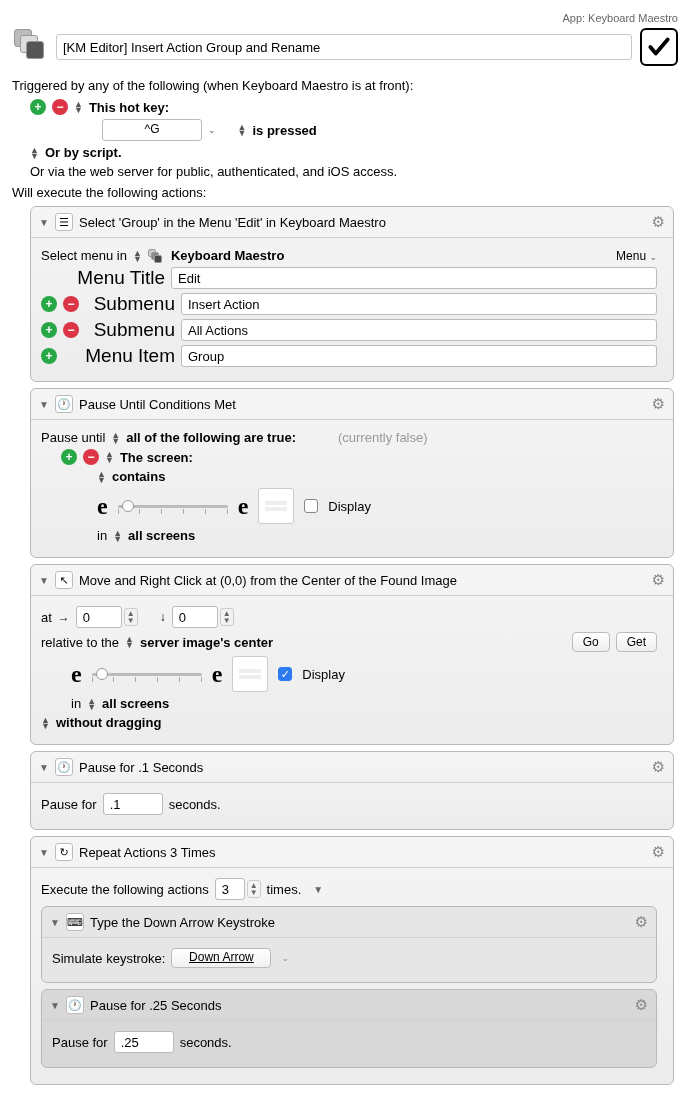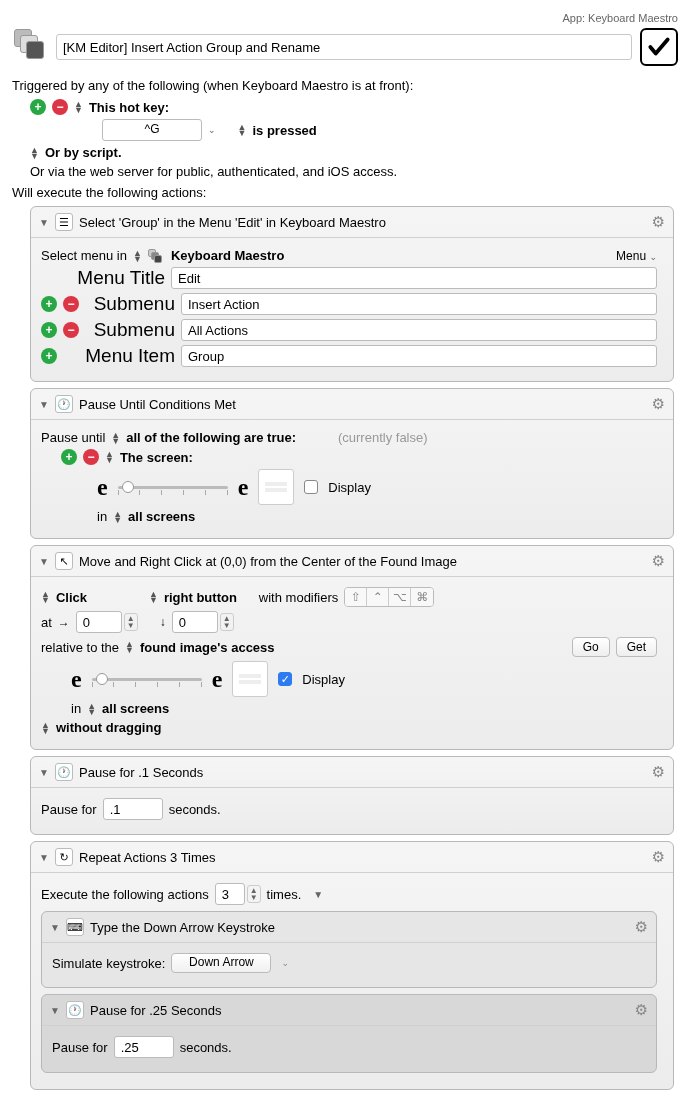--- a/index.html
+++ b/index.html
@@ -62,21 +62,21 @@
   .thumb-preview { width:36px; height:36px; border:1px solid #ccc; border-radius:3px; background:#fff; display:flex; flex-direction:column; align-items:center; justify-content:center; font-size:5px; color:#999; gap:2px; }
   .thumb-preview .bar { width:22px; height:4px; background:#eee; }
   .checkbox { width:14px; height:14px; border:1px solid #888; border-radius:3px; display:inline-flex; align-items:center; justify-content:center; background:#fff; }
   .checkbox.checked { background:#2d7bf0; border-color:#2d7bf0; color:#fff; font-size:11px; }
   .modifier-group { display:flex; border:1px solid #bbb; border-radius:4px; overflow:hidden; }
   .modifier-group span { width:22px; height:18px; display:flex; align-items:center; justify-content:center; font-size:12px; border-right:1px solid #ccc; background:#f8f8f8; color:#888; }
   .modifier-group span:last-child { border-right:none; }
   .btn { height:20px; padding:0 10px; border:1px solid #bbb; border-radius:4px; background:linear-gradient(#fff,#eee); font-size:12px; }
   .num-stepper { display:flex; align-items:center; }
   .num-stepper .arrows { display:flex; flex-direction:column; font-size:8px; line-height:7px; color:#666; margin-left:2px; border:1px solid #ccc; border-radius:3px; padding:1px 2px; }
-  .key-select { width:100px; height:20px; border:1px solid #bbb; border-radius:4px; background:linear-gradient(#fff,#f0f0f0); text-align:center; font-size:12px; padding-top:1px; }
+  .key-select { width:100px; height:20px; border:1px solid #bbb; border-radius:4px; background:linear-gradient(#fff,#f0f0f0); text-align:center; font-size:12px; padding-top:1px;text-decoration:underline; }
   .key-chev { font-size:9px; color:#888; margin-left:4px; }
   .menu-right { margin-left:auto; font-size:12px; }
   .arrow-glyph { font-size:12px; }
   .app-mini { display:inline-block; width:14px; height:14px; position:relative; margin-right:3px; }
   .app-mini .s { position:absolute; width:8px; height:8px; border-radius:2px; border:1px solid #999; }
   .app-mini .s.x { left:0; top:0; background:#ccc; }
   .app-mini .s.y { left:3px; top:3px; background:#888; }
   .app-mini .s.z { left:6px; top:6px; background:#444; }
 </style>
 </head>
@@ -183,20 +183,24 @@
       <span class="bold">all of the following are true:</span>
       <span style="width:30px"></span>
       <span class="dim-text">(currently false)</span>
     </div>
     <div class="field-row" style="margin-left:20px;">
       <span class="plus">+</span>
       <span class="minus">−</span>
       <span class="stepper"></span>
       <span class="bold">The screen:</span>
     </div>
+    <div class="field-row" style="margin-left:56px;">
+      <span class="stepper"></span>
+      <span class="bold">contains</span>
+    </div>
     <div class="field-row" style="margin-left:56px; gap:10px;">
       <span class="e-big">e</span>
       <div class="slider">
         <div class="slider-track"></div>
         <div class="slider-thumb" style="left:4px;"></div>
         <div class="slider-ticks">
             <span></span>
             <span></span>
             <span></span>
             <span></span>
@@ -221,35 +225,20 @@
 </div>
 
 <div class="action-card" style="margin-left:18px; margin-right:4px;">
   <div class="card-header">
     <span class="disclosure"></span>
     <span class="action-icon">↖</span>
     <span>Move and Right Click at (0,0) from the Center of the Found Image</span>
     <span class="gear">⚙</span>
   </div>
   <div class="card-body">
-    <div class="field-row">
-      <span class="stepper"></span>
-      <span class="bold">Click</span>
-      <span style="width:50px"></span>
-      <span class="stepper"></span>
-      <span class="bold">right button</span>
-      <span style="width:10px"></span>
-      <span>with modifiers</span>
-      <div class="modifier-group">
-        <span>⇧</span>
-          <span>⌃</span>
-          <span>⌥</span>
-          <span>⌘</span>
-      </div>
-    </div>
     <div class="field-row">
       <span>at</span>
       <span class="arrow-glyph">→</span>
       <div class="num-stepper">
         <input class="text-input tiny" value="0" style="">
         <span class="arrows">
             <span>▲</span>
             <span>▼</span>
           </span>
       </div>
@@ -259,21 +248,21 @@
         <input class="text-input tiny" value="0" style="">
         <span class="arrows">
             <span>▲</span>
             <span>▼</span>
           </span>
       </div>
     </div>
     <div class="field-row">
       <span>relative to the</span>
       <span class="stepper"></span>
-      <span class="bold">found image's access</span>
+      <span class="bold">server image's center</span>
       <span style="flex:1"></span>
       <button class="btn">Go</button>
       <button class="btn">Get</button>
     </div>
     <div class="field-row" style="margin-left:30px; gap:10px;">
       <span class="e-big">e</span>
       <div class="slider">
         <div class="slider-track"></div>
         <div class="slider-thumb" style="left:4px;"></div>
         <div class="slider-ticks">

